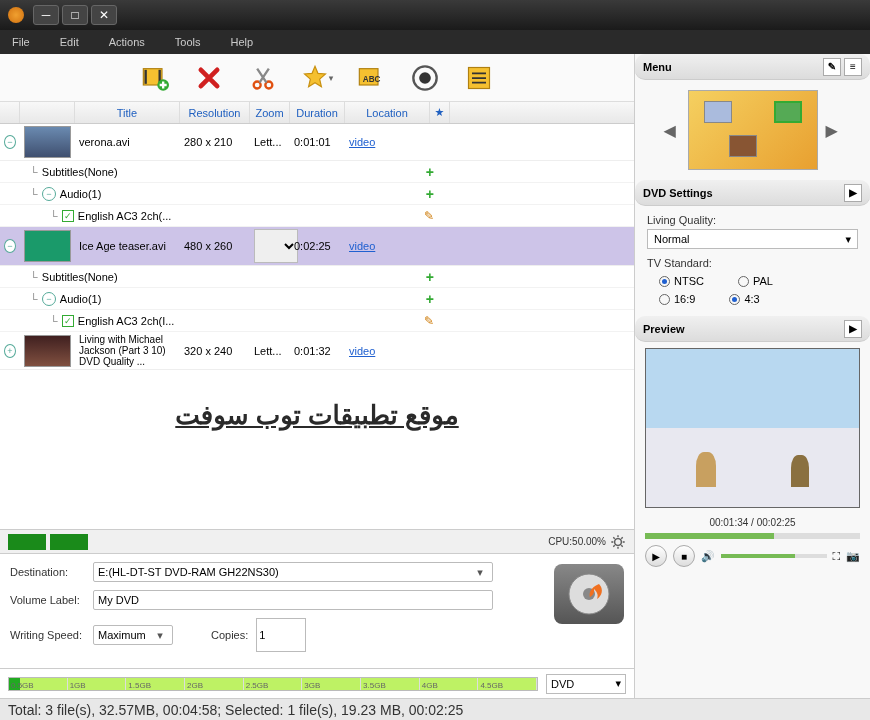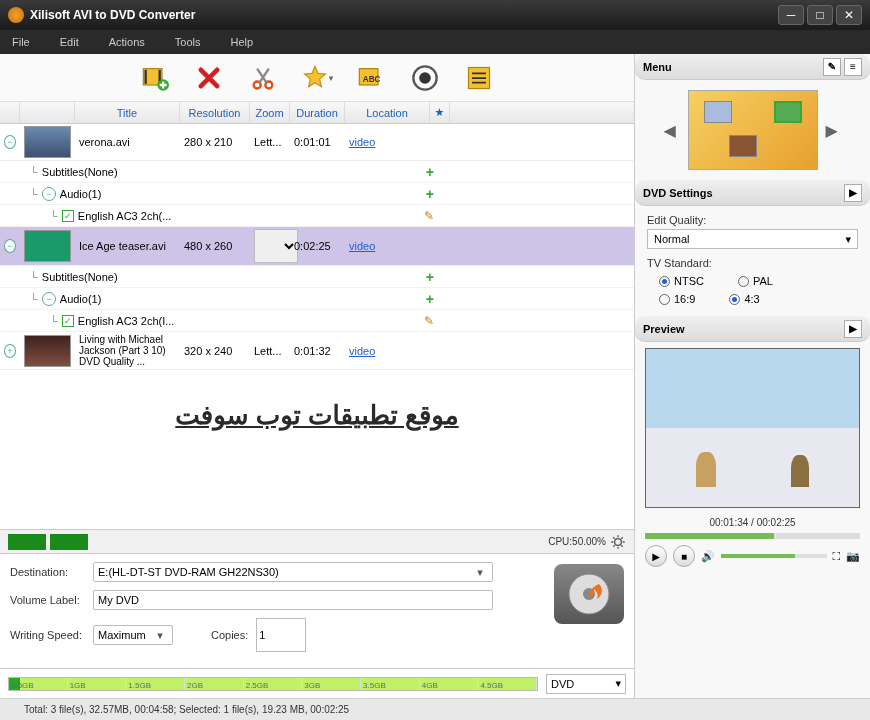--- a/index.html
+++ b/index.html
@@ -71,21 +71,21 @@
 
 
 .sizemeter { height: 30px; display: flex; align-items: center; padding: 0 8px; border-top: 1px solid #ccc; }
 .meter { flex: 1; height: 14px; border: 1px solid #bbb; position: relative; background: #bef264; }
 .meter .fill { position: absolute; left: 0; top: 0; bottom: 0; width: 2%; background: #2a2; }
 .meter .ticks { position: absolute; inset: 0; display: flex; }
 .meter .tick { flex: 1; border-right: 1px solid #ddd; font-size: 8px; color: #666; display: flex; align-items: flex-end; padding: 0 2px; }
 .dvdsel { width: 80px; height: 20px; border: 1px solid #bbb; margin-left: 8px; display: flex; align-items: center; padding: 0 4px; font-size: 11px; background: #fff; }
 
 
-.statusbar { height: 22px; background: #e8e8e8; border-top: 1px solid #ccc; font-size: 10px; color: #333; display: flex; align-items: center; padding: 0 24px; }
+.statusbar { height: 22px; background: #e8e8e8; border-top: 1px solid #ccc; font-size: 14px; color: #333; display: flex; align-items: center; padding: 0 8px; }
 
 
 .panelhead { height: 26px; display: flex; align-items: center; padding: 0 8px; background: linear-gradient(#f0f0f0,#dcdcdc); border-bottom: 1px solid #ccc; font-size: 11px; font-weight: bold; border-radius: 10px; }
 .panelhead .spacer { flex: 1; }
 .panelhead .pbtn { width: 18px; height: 18px; border: 1px solid #aaa; background: #fff; margin-left: 3px; display: flex; align-items: center; justify-content: center; font-size: 10px; cursor: pointer; }
 .menu-preview { height: 100px; display: flex; align-items: center; justify-content: center; gap: 8px; padding: 6px; }
 .menu-preview .nav { width: 16px; font-size: 16px; color: #666; cursor: pointer; }
 .menu-img { width: 130px; height: 80px; background: linear-gradient(135deg,#f5d060,#e8a030); border: 1px solid #aaa; position: relative; }
 .menu-img .mini { position: absolute; width: 28px; height: 22px; background: #fff; border: 1px solid #888; }
 
@@ -106,21 +106,20 @@
 .pcbtn { width: 22px; height: 22px; border: 1px solid #aaa; border-radius: 50%; background: linear-gradient(#fff,#ddd); display: flex; align-items: center; justify-content: center; font-size: 10px; cursor: pointer; }
 .vol { flex: 1; height: 4px; background: linear-gradient(to right,#7b5 70%,#ddd 70%); }
 
 select.native, input.native { font-size: 11px; border: 1px solid #bbb; height: 18px; padding: 16px 2px; }
 </style>
 </head>
 <body>
 
 <div class="titlebar">
   <div class="logo"></div>
-  <div class="title">Xilisoft AVI to DVD Converter</div>
   <div class="winbtn">─</div>
   <div class="winbtn">□</div>
   <div class="winbtn">✕</div>
 </div>
 
 <div class="menubar">
   <span>File</span>
   <span>Edit</span>
   <span>Actions</span>
   <span>Tools</span>
@@ -370,21 +369,21 @@
       <div class="nav">▶</div>
     </div>
 
     <div class="panelhead">
       <span>DVD Settings</span>
         <div class="spacer"></div>
       <div class="pbtn">▶</div>
     </div>
     <div class="settings">
       <div class="srow">
-        <label>Edit Quality:</label>
+        <label>Living Quality:</label>
         <div class="sel">
             <span>Normal</span>
             <span style="flex:1"></span>
             <span>▾</span>
           </div>
       </div>
       <label>TV Standard:</label>
       <div class="radiorow">
         <span>
             <span class="radio on"></span>

